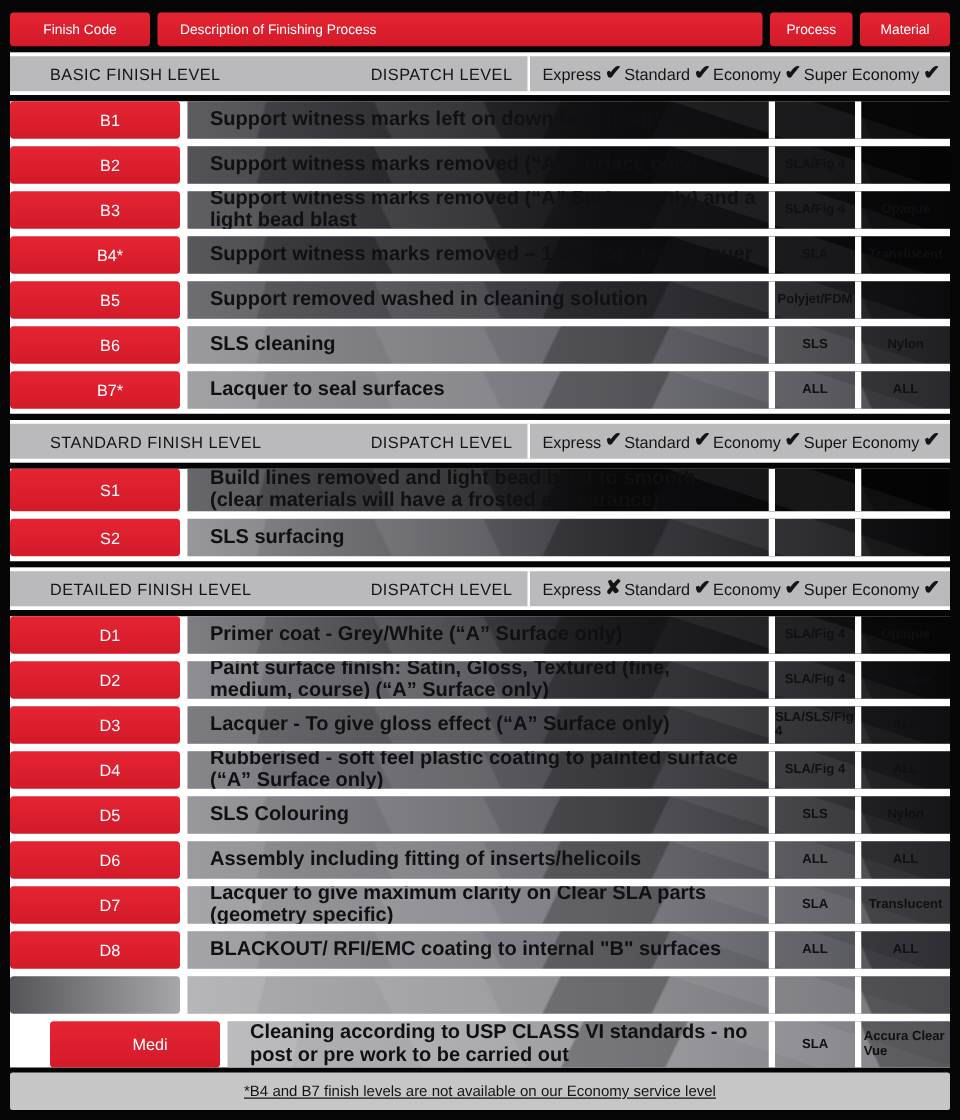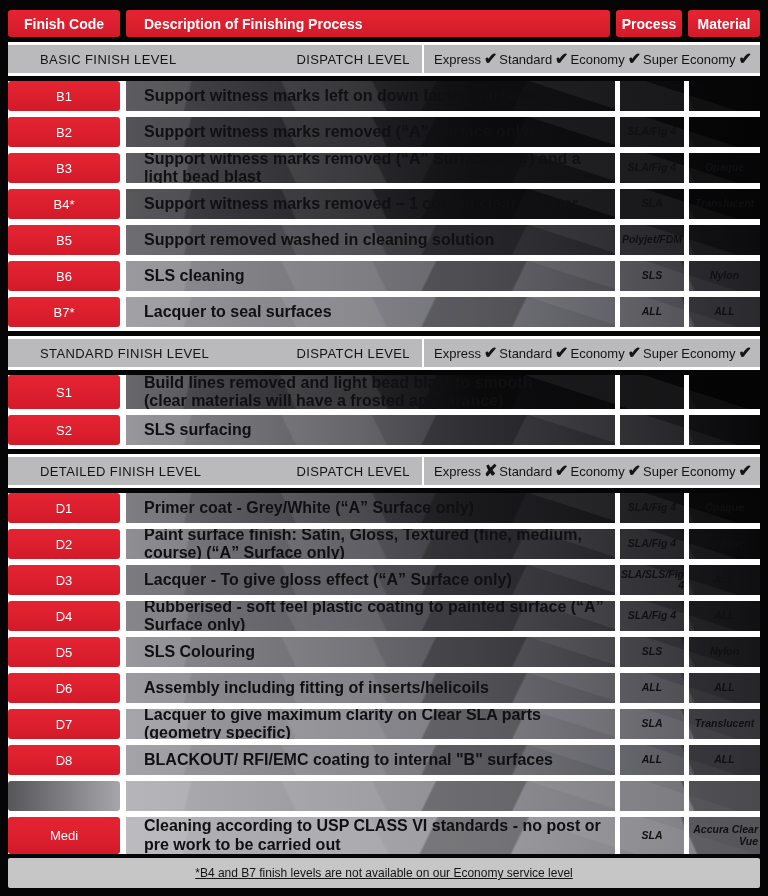--- a/index.html
+++ b/index.html
@@ -8,21 +8,21 @@
     background:#050505;
     font-family:"Liberation Sans", sans-serif;
     -webkit-font-smoothing:antialiased;
   }
   .page{position:relative;width:752px;margin:0 auto;padding-top:10px;}
 
   
   .hdr{display:flex;gap:6px;height:27px;}
   .hdr-cell{
     background:linear-gradient(180deg,var(--red) 0%,var(--red-dark) 100%);
-    border-radius:3px;color:#fff;font-weight:bold;font-size:14px;
+    border-radius:3px;color:#fff;font-weight:normal;font-size:11px;
     display:flex;align-items:center;justify-content:center;
   }
   .hdr-code{flex:0 0 112px;}
   .hdr-desc{flex:1;justify-content:flex-start;padding-left:18px;}
   .hdr-proc{flex:0 0 66px;}
   .hdr-mat{flex:0 0 72px;}
 
   
   .bar{
     height:34px;box-sizing:border-box;margin:5px 0;
@@ -35,25 +35,25 @@
   .bar-divider{width:2px;align-self:stretch;background:#fff;}
   .bar-opts{flex:0 0 318px;display:flex;align-items:center;justify-content:space-between;padding:0 8px 0 10px;}
   .opt{display:flex;align-items:center;gap:3px;white-space:nowrap;}
   .opt .glyph{font-weight:bold;font-size:16px;line-height:1;}
 
   
   .sec-body{background:#fff;display:flex;flex-direction:column;gap:6px;}
   .sec-body.pad-b{padding-bottom:4px;}
   .row{display:flex;gap:6px;height:30px;}
   .row.two-line{height:34px;}
-  .row.medi{height:37px;}
+  .row.medi{height:37px;margin-left:32px;}
   .code-cell{
     flex:0 0 112px;border-radius:3px;
     background:linear-gradient(180deg,var(--red) 0%,var(--red-dark) 100%);
-    color:#fff;font-size:13px;display:flex;align-items:center;justify-content:center;
+    color:#fff;font-size:13px;display:flex;align-items:center;justify-content:center;padding-left:24px;
   }
   .code-cell.spacer{background:linear-gradient(90deg,#55555a 0%,#a6a6ab 100%);}
   .row-main{
     flex:1;position:relative;display:flex;overflow:hidden;
     background:linear-gradient(90deg,var(--c1) 0%,var(--c2) 55%,var(--c3) 100%);
   }
   .row-main::after{
     content:"";position:absolute;inset:0;pointer-events:none;
     background:
       linear-gradient(104deg, rgba(255,255,255,.10) 0 10%, rgba(255,255,255,0) 10.4%),
@@ -61,23 +61,23 @@
       linear-gradient(64deg, transparent 26%, rgba(255,255,255,.08) 26.4% 40%, transparent 40.4%),
       linear-gradient(296deg, transparent 38%, rgba(0,0,0,.25) 38.4% 52%, transparent 52.4%),
       linear-gradient(18deg, transparent 68%, rgba(255,255,255,.06) 68.4% 84%, transparent 84.4%);
   }
   .desc{
     flex:1;display:flex;flex-direction:column;justify-content:center;
     padding:0 10px 0 18px;color:#101012;font-weight:bold;font-size:16px;line-height:1.15;
     position:relative;z-index:1;
   }
   .proc,.mat{
-    display:flex;align-items:center;justify-content:center;text-align:right;
+    display:flex;align-items:center;justify-content:center;text-align:left;
     border-left:5px solid #fff;color:#101012;font-weight:bold;font-size:10.5px;line-height:1.05;
-    position:relative;z-index:1;box-sizing:border-box;font-style:italic;
+    position:relative;z-index:1;box-sizing:border-box;
   }
   .proc{flex:0 0 69px;}
   .mat{flex:0 0 76px;padding:0 2px;}
 
   
   .footnote{
     margin-top:4px;height:30px;background:var(--footer-gray);border-radius:2px;
     display:flex;align-items:center;justify-content:center;
     color:#141414;font-size:12px;text-decoration:underline;
   }

